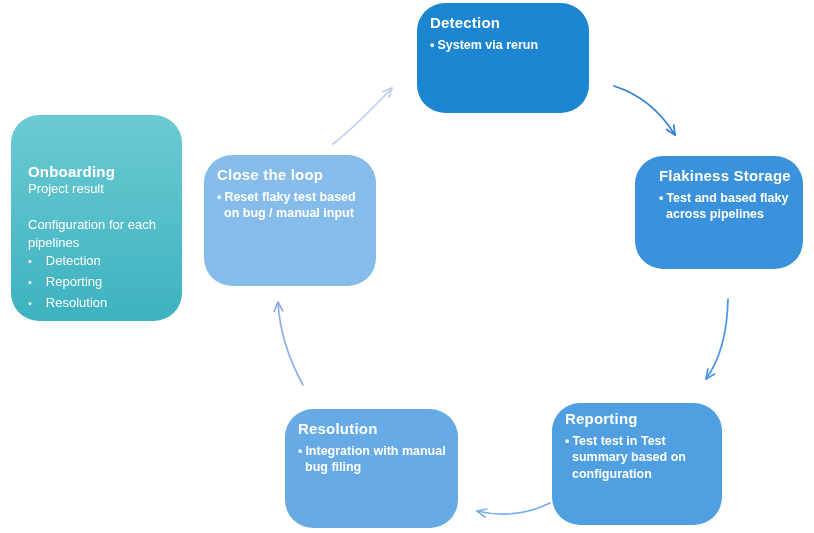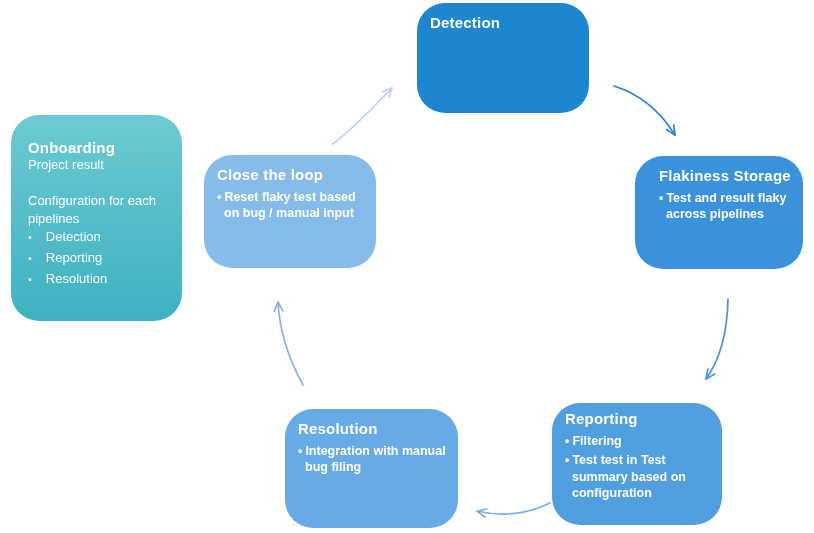--- a/index.html
+++ b/index.html
@@ -16,26 +16,26 @@
   }
   .node .title { font-size:15px; font-weight:bold; margin:0 0 6px 0; letter-spacing:0.2px; }
   .node ul { margin:0; padding:0; list-style:none; font-size:12.5px; font-weight:bold; line-height:1.3; }
   .node li { padding-left:7px; text-indent:-7px; margin-bottom:3px; }
   .node li::before { content:"\2022"; margin-right:3px; }
 
   #node-detection  { left:417px; top:3px;   width:172px; height:110px; background:#1d86d1; }
   #node-storage    { left:635px; top:156px; width:168px; height:113px; background:#3a92dc;padding-left:24px; }
   #node-reporting  { left:552px; top:403px; width:170px; height:122px; background:#4f9fe1; padding-top:7px; }
   #node-resolution { left:285px; top:409px; width:173px; height:119px; background:#66abe5; }
-  #node-closeloop  { left:204px; top:155px; width:172px; height:113px; background:#85bce9; }
+  #node-closeloop  { left:204px; top:155px; width:172px; height:131px; background:#85bce9; }
 
   #node-onboarding {
     left:11px; top:115px; width:171px; height:206px;
     background:linear-gradient(180deg,#6ccad2 0%, #3db2c0 100%);
-    padding:24px 12px 10px 17px;
+    padding:48px 12px 10px 17px;
   }
   #node-onboarding .title { margin-bottom:1px; }
   #node-onboarding .subtitle { font-size:13px; font-weight:normal; margin:0 0 20px 0; }
   #node-onboarding .body { font-size:13px; font-weight:normal; margin:0 0 2px 0; line-height:1.35; }
   #node-onboarding ul { font-size:13px; font-weight:normal; }
   #node-onboarding li { padding-left:0; text-indent:0; margin-bottom:4px; }
   #node-onboarding li::before { content:"\2022"; margin-right:14px; font-size:11px; }
 </style>
 </head>
 <body>
@@ -72,34 +72,34 @@
     <ul>
       <li>Detection</li>
       <li>Reporting</li>
       <li>Resolution</li>
     </ul>
   </div>
 
   <div class="node" id="node-detection">
     <div class="title">Detection</div>
     <ul>
+      <li>System via rerun</li>
     </ul>
   </div>
 
   <div class="node" id="node-storage">
     <div class="title">Flakiness Storage</div>
     <ul>
-      <li>Test and result flaky across pipelines</li>
+      <li>Test and based flaky across pipelines</li>
     </ul>
   </div>
 
   <div class="node" id="node-reporting">
     <div class="title">Reporting</div>
     <ul>
-      <li>Filtering</li>
       <li>Test test in Test summary based on configuration</li>
     </ul>
   </div>
 
   <div class="node" id="node-resolution">
     <div class="title">Resolution</div>
     <ul>
       <li>Integration with manual bug filing</li>
     </ul>
   </div>

